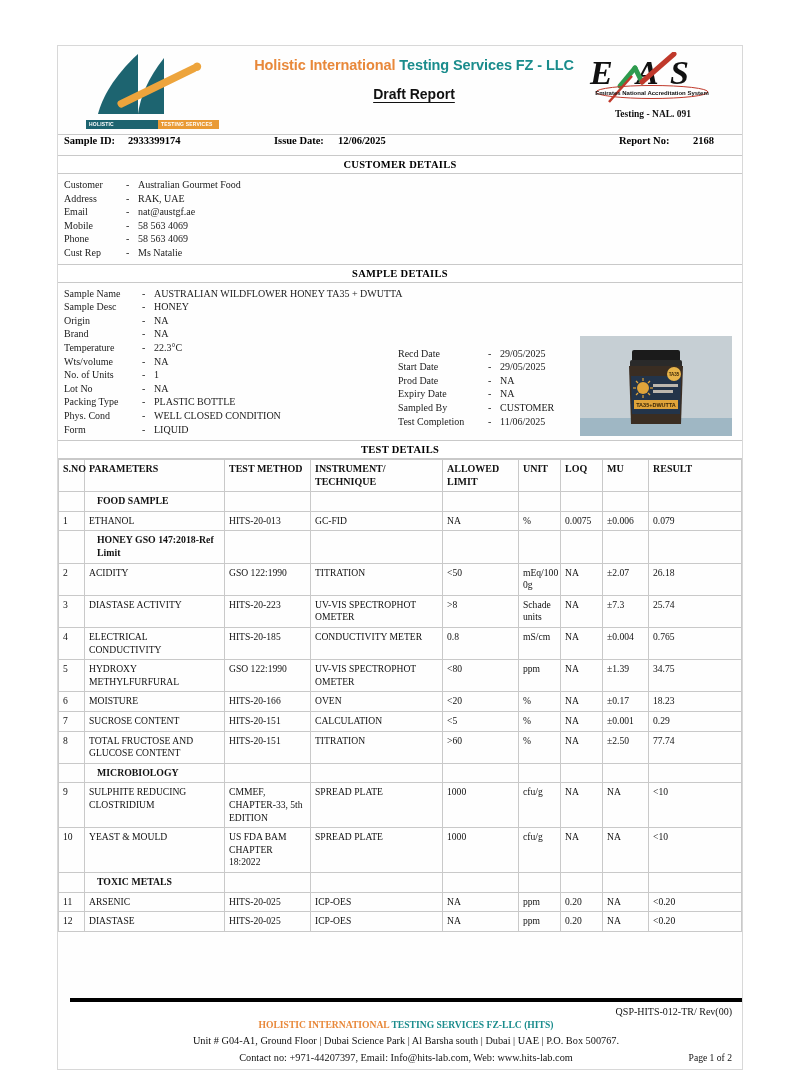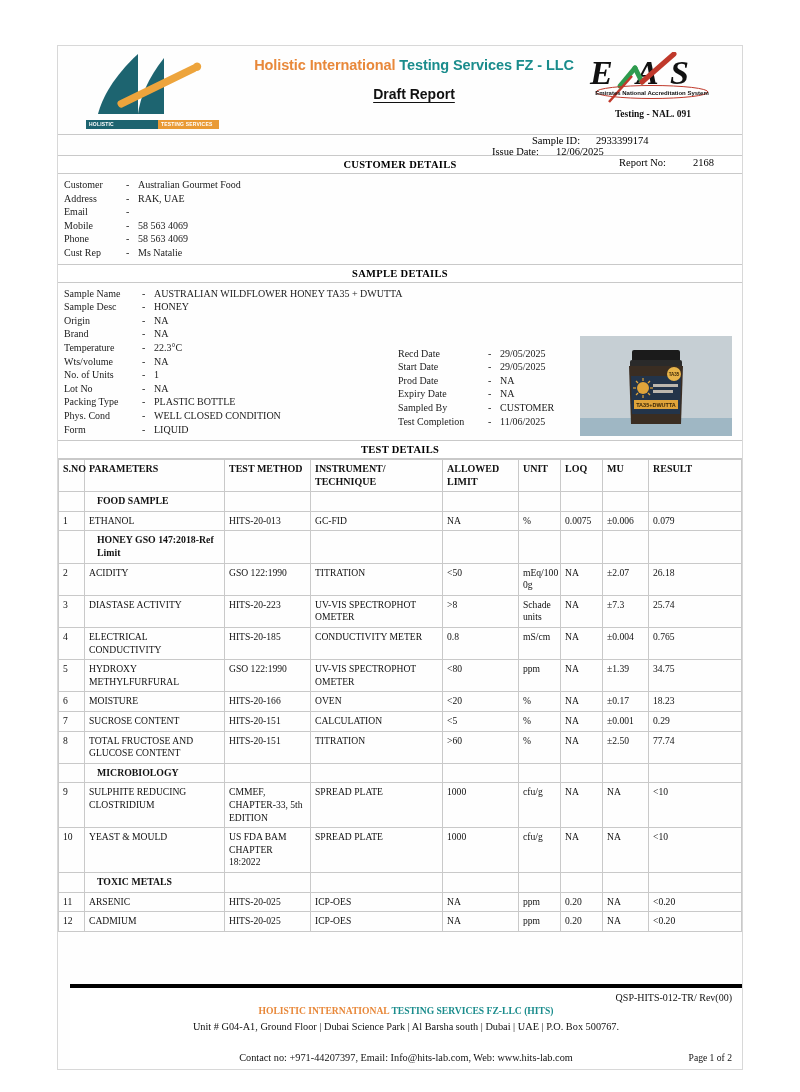--- a/index.html
+++ b/index.html
@@ -92,29 +92,28 @@
     font-family: "Liberation Serif", serif;
     font-weight: bold;
     font-size: 9.5px;
     color: #111;
     margin-top: 1px;
   }
 
   
   .idbar {
     display: flex;
-    align-items: flex-end;
+    align-items: flex-start;
     height: 21px;
     border-bottom: 1px solid #c9c9c9;
-    font-weight: normal;
+    font-weight: bold;
     font-size: 10.5px;
     color: #000;
     padding-left: 6px;
     box-sizing: border-box;
-    flex-direction: column;
   }
   .idbar .lbl { width: 64px; }
   .idbar .val { }
   .idcell-1 { display:flex; width: 210px; }
   .idcell-2 { display:flex; width: 250px; }
   .idcell-3 { display:flex; margin-left: auto; padding-right: 28px;}
   .idcell-3 .lbl { width: 74px; text-align: left;}
 
   
   .band {
@@ -214,21 +213,21 @@
     font-weight: bold;
     font-size: 9.6px;
     margin-bottom: 5px;
   }
   .f-co .a { color: #e8883a; }
   .f-co .b { color: #1a8c8c; }
   .f-addr {
     text-align: center;
     font-size: 10.3px;
     color: #111;
-    margin-bottom: 20px;
+    margin-bottom: 6px;
   }
   .f-last {
     position: relative;
     text-align: center;
     font-size: 10.3px;
     color: #111;
   }
   .pageno {
     position: absolute;
     right: 10px;
@@ -302,20 +301,21 @@
         <span class="dval">Australian Gourmet Food</span>
       </div>
       <div class="drow">
         <span class="dlab">Address</span>
         <span class="ddash">-</span>
         <span class="dval">RAK, UAE</span>
       </div>
       <div class="drow">
         <span class="dlab">Email</span>
         <span class="ddash">-</span>
+        <span class="dval">nat@austgf.ae</span>
       </div>
       <div class="drow">
         <span class="dlab">Mobile</span>
         <span class="ddash">-</span>
         <span class="dval">58 563 4069</span>
       </div>
       <div class="drow">
         <span class="dlab">Phone</span>
         <span class="ddash">-</span>
         <span class="dval">58 563 4069</span>
@@ -634,21 +634,21 @@
           <td>HITS-20-025</td>
           <td>ICP-OES</td>
           <td>NA</td>
           <td>ppm</td>
           <td>0.20</td>
           <td>NA</td>
           <td>&lt;0.20</td>
         </tr>
         <tr>
           <td class="sno">12</td>
-          <td>CADMIUM</td>
+          <td>DIASTASE</td>
           <td>HITS-20-025</td>
           <td>ICP-OES</td>
           <td>NA</td>
           <td>ppm</td>
           <td>0.20</td>
           <td>NA</td>
           <td>&lt;0.20</td>
         </tr>
       </tbody>
   </table>

